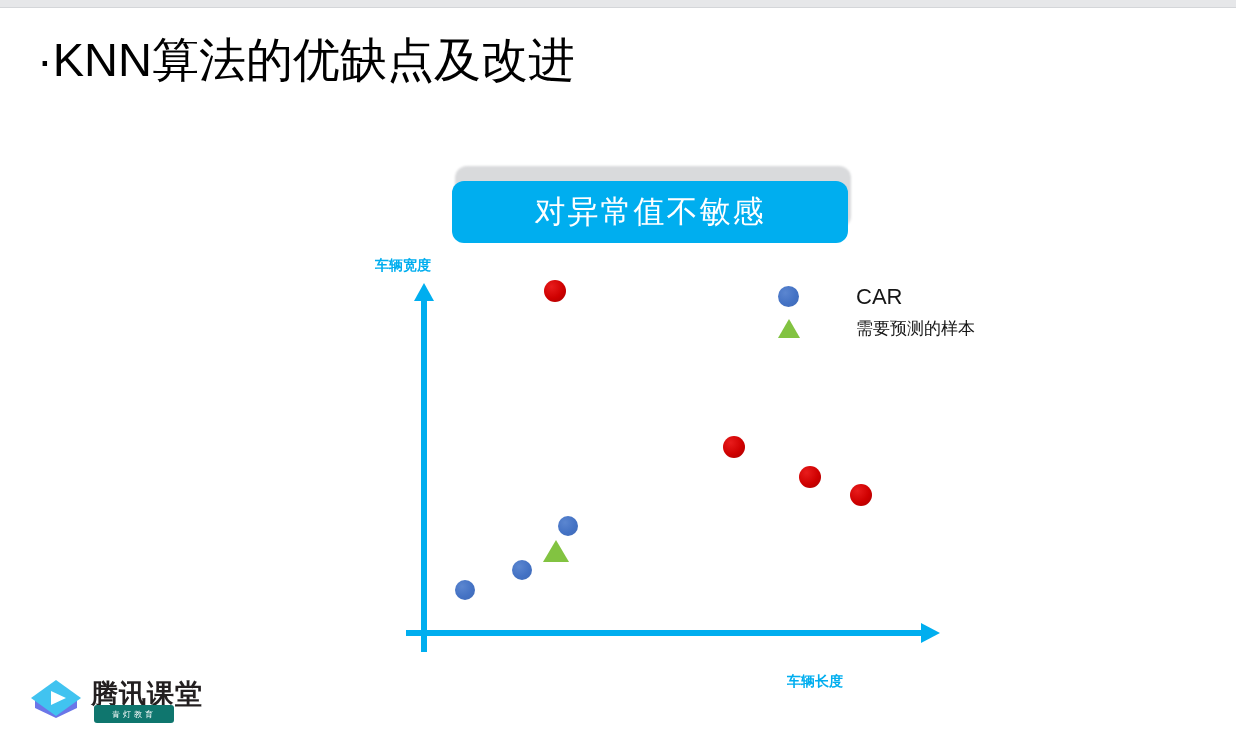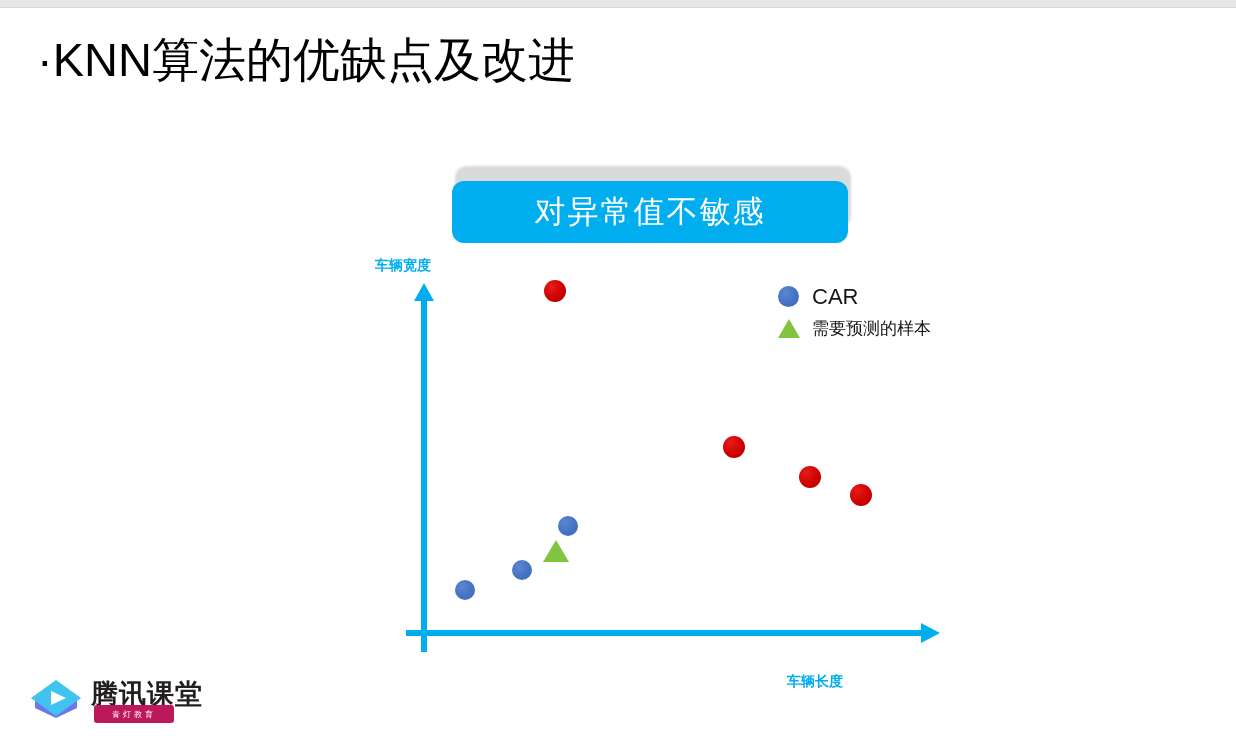--- a/index.html
+++ b/index.html
@@ -112,20 +112,21 @@
     border-bottom: 22px solid #82c341;
   }
 
   
   .legend { position: absolute; left: 778px; top: 281px; }
   .legend-row {
     display: flex;
     align-items: center;
     height: 31px;
     margin-bottom: 1px;
+    gap: 44px;
   }
   .legend-marker-box {
     width: 34px;
     display: flex;
     justify-content: flex-start;
     align-items: center;
   }
   .lm-circle-blue {
     width: 21px; height: 21px; border-radius: 50%;
     background: radial-gradient(circle at 35% 32%, #5b86d0 0%, #4472c4 55%, #3f69b5 100%);
@@ -166,21 +167,21 @@
     color: #231f20;
     font-weight: bold;
     letter-spacing: 1px;
     font-family: "Liberation Sans", "DejaVu Sans", sans-serif;
     white-space: nowrap;
   }
   .logo-badge {
     position: absolute;
     left: 66px; top: 31px;
     width: 80px; height: 18px;
-    background: #be185d;
+    background: #0f766e;
     border-radius: 3px;
     color: #ffffff;
     font-size: 8px;
     letter-spacing: 3px;
     display: flex;
     align-items: center;
     justify-content: center;
     font-family: "Liberation Sans", "DejaVu Sans", sans-serif;
   }
 </style>

